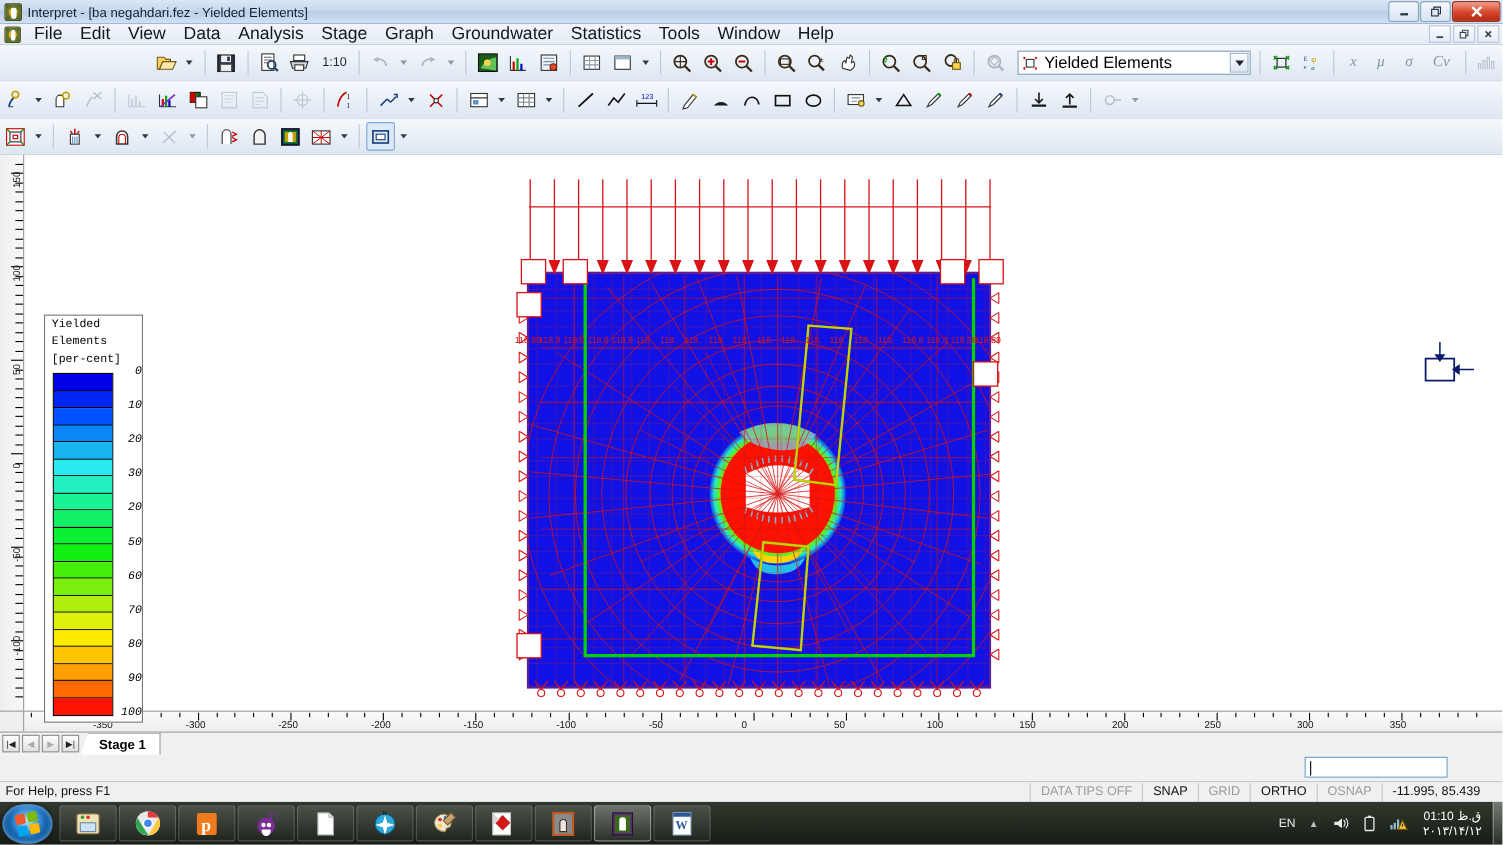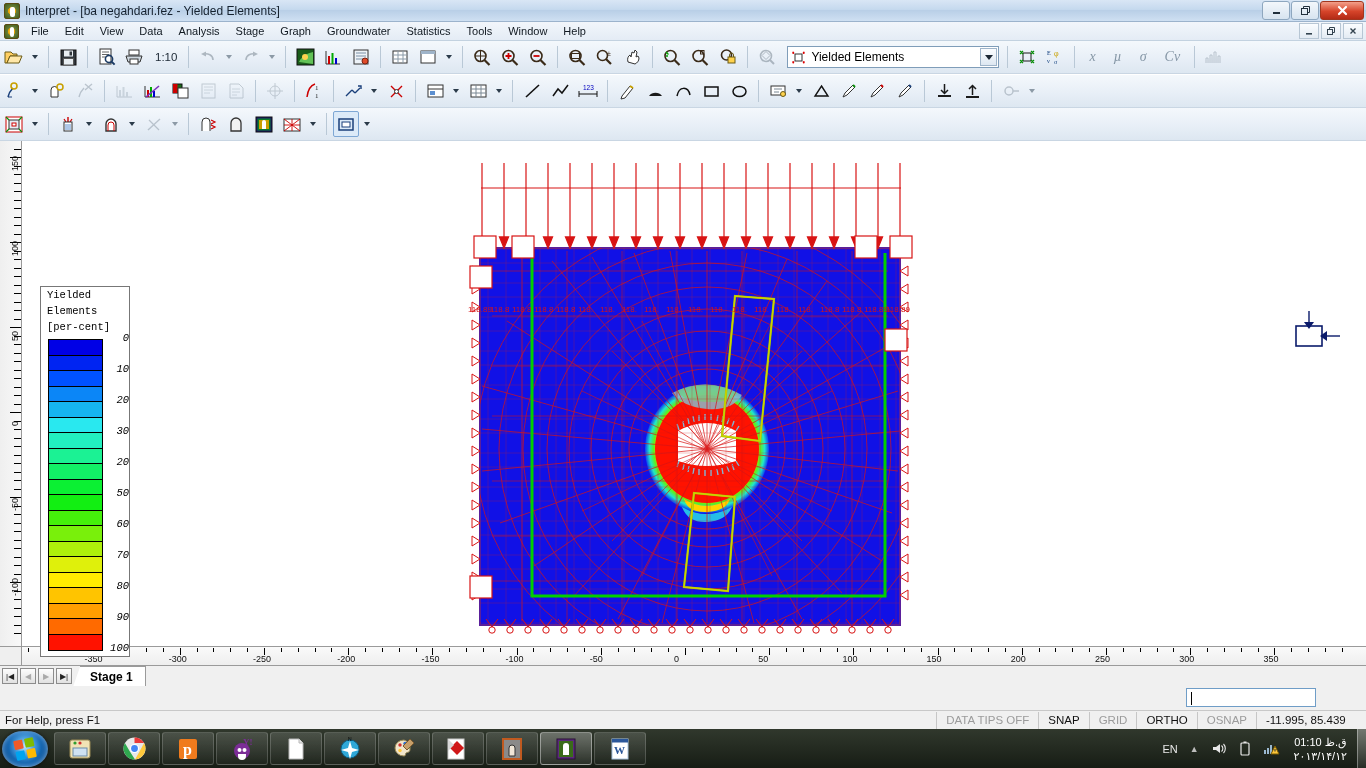--- a/index.html
+++ b/index.html
@@ -51,33 +51,33 @@
     background: linear-gradient(180deg,#f2f6fb,#e4ecf5);
     border-bottom:1px solid #c3d2e0;
     display:flex; align-items:center;
   }
   .mdi-icon{
     width:15px;height:15px;margin:0 4px;border-radius:2px;
     background: radial-gradient(circle at 50% 50%, #ffd24d 0%, #e8a000 38%, #6a7f36 42%, #3d5a1e 100%);
     border:1px solid #5a4a10; position:relative;
   }
   .mdi-icon:after{content:"";position:absolute;left:5px;top:2px;width:4px;height:10px;background:#fff;border-radius:2px;}
-  .menu-item{ padding:2px 8px; font-size:11px; color:#101820; cursor:default; }
+  .menu-item{ padding:2px 8px; font-size:16px; color:#101820; cursor:default; }
   .mdibtns{ position:absolute; right:3px; top:1px; display:flex; gap:2px;}
   .mdibtn{ width:20px;height:16px;border:1px solid #b7c6d4;background:linear-gradient(180deg,#fbfdff,#e3ebf3);
            display:flex;align-items:center;justify-content:center;font-size:10px;color:#33434f;}
 
   
   .toolbar{
     position:absolute; left:0; width:1366px; height:33px;
     background: linear-gradient(180deg,#f4f8fc 0%, #e8eff7 55%, #dde7f1 100%);
     border-bottom:1px solid #c9d6e3;
     display:flex; align-items:center;
   }
-  #tb1{ top:41px; } #tb2{ top:75px; } #tb3{ top:108px; }
+  #tb1{ top:41px;justify-content:flex-end; } #tb2{ top:75px; } #tb3{ top:108px; }
   .tgroup{ display:flex; align-items:center; height:100%; }
   .tsep{ width:1px; height:22px; background:#b9c8d6; margin:0 5px; }
   .tbtn{
     width:26px;height:26px; display:flex;align-items:center;justify-content:center;
     border:1px solid transparent; border-radius:2px; margin:0 1px;
   }
   .tbtn svg{ display:block; }
   .tarrow{
     width:13px;height:26px;display:flex;align-items:center;justify-content:center;
     margin-right:2px;
@@ -85,21 +85,21 @@
   .tarrow i{
     display:block;width:0;height:0;border-left:3.5px solid transparent;border-right:3.5px solid transparent;
     border-top:4px solid #2b3b4a;
   }
   .tbtn.disabled{ opacity:.38; }
   .scaletxt{ font-size:11.5px; color:#1b2733; padding:0 6px; }
 
   .combo{
     height:22px; width:212px; border:1px solid #7f9db9; background:#fff;
     display:flex; align-items:center; padding-left:3px; margin-left:6px;
-    font-size:12px; color:#000; position:relative;
+    font-size:15px; color:#000; position:relative;
   }
   .combo .cbtxt{ margin-left:5px; }
   .combo .cbarrow{
     position:absolute;right:1px;top:1px;width:17px;height:18px;
     background:linear-gradient(180deg,#fbfdff,#dde7f1); border:1px solid #9fb4c9;
     display:flex;align-items:center;justify-content:center;
   }
   .combo .cbarrow i{ width:0;height:0;border-left:4px solid transparent;border-right:4px solid transparent;border-top:5px solid #1b2733;}
 
   .statsym{ font-family:"Liberation Serif",serif; font-style:italic; font-size:14px; color:#8697a6; padding:0 9px; }

